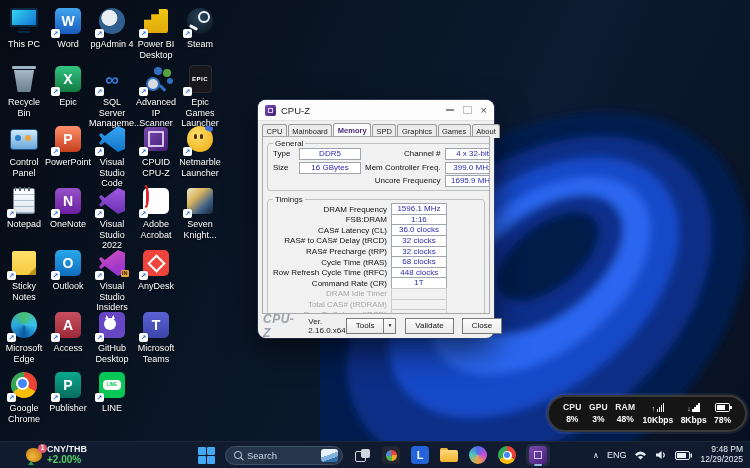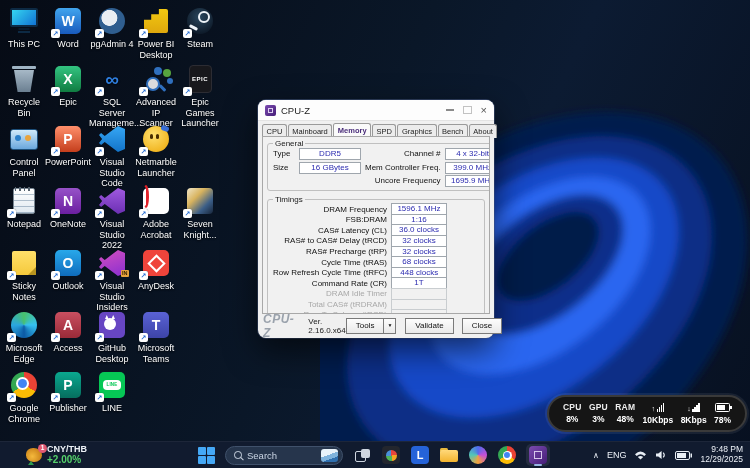--- a/index.html
+++ b/index.html
@@ -297,20 +297,27 @@
       <div class="lbl">PowerPoint</div>
     </div>
   <div class="tile">
       <div class="ic i-vsc">
         <span class="sc">↗</span>
       </div>
       <div class="lbl">Visual Studio Code</div>
     </div>
   <div class="tile">
       <div class="ic">
+        <div class="i-cpuz"></div>
+        <span class="sc">↗</span>
+      </div>
+      <div class="lbl">CPUID CPU-Z</div>
+    </div>
+  <div class="tile">
+      <div class="ic">
         <div class="i-netm"></div>
         <span class="sc">↗</span>
       </div>
       <div class="lbl">Netmarble Launcher</div>
     </div>
 </div>
 
 <div class="dt-row" style="top:186px">
   <div class="tile">
       <div class="ic">
@@ -455,21 +462,21 @@
       <div class="wmax"></div>
       <div class="wclose">×</div>
     </div>
   </div>
   <div class="tabs">
     <div class="tab">CPU</div>
     <div class="tab">Mainboard</div>
     <div class="tab active">Memory</div>
     <div class="tab">SPD</div>
     <div class="tab">Graphics</div>
-    <div class="tab">Bench</div>
+    <div class="tab">Games</div>
     <div class="tab">About</div>
   </div>
   <div class="page">
     <fieldset class="fs">
       <legend>General</legend>
       <div class="ggrid">
         <div class="lab">Type</div>
         <div class="fld">DDR5</div>
         <div class="lab r">Channel #</div>
         <div class="fld">4 x 32-bit</div>

